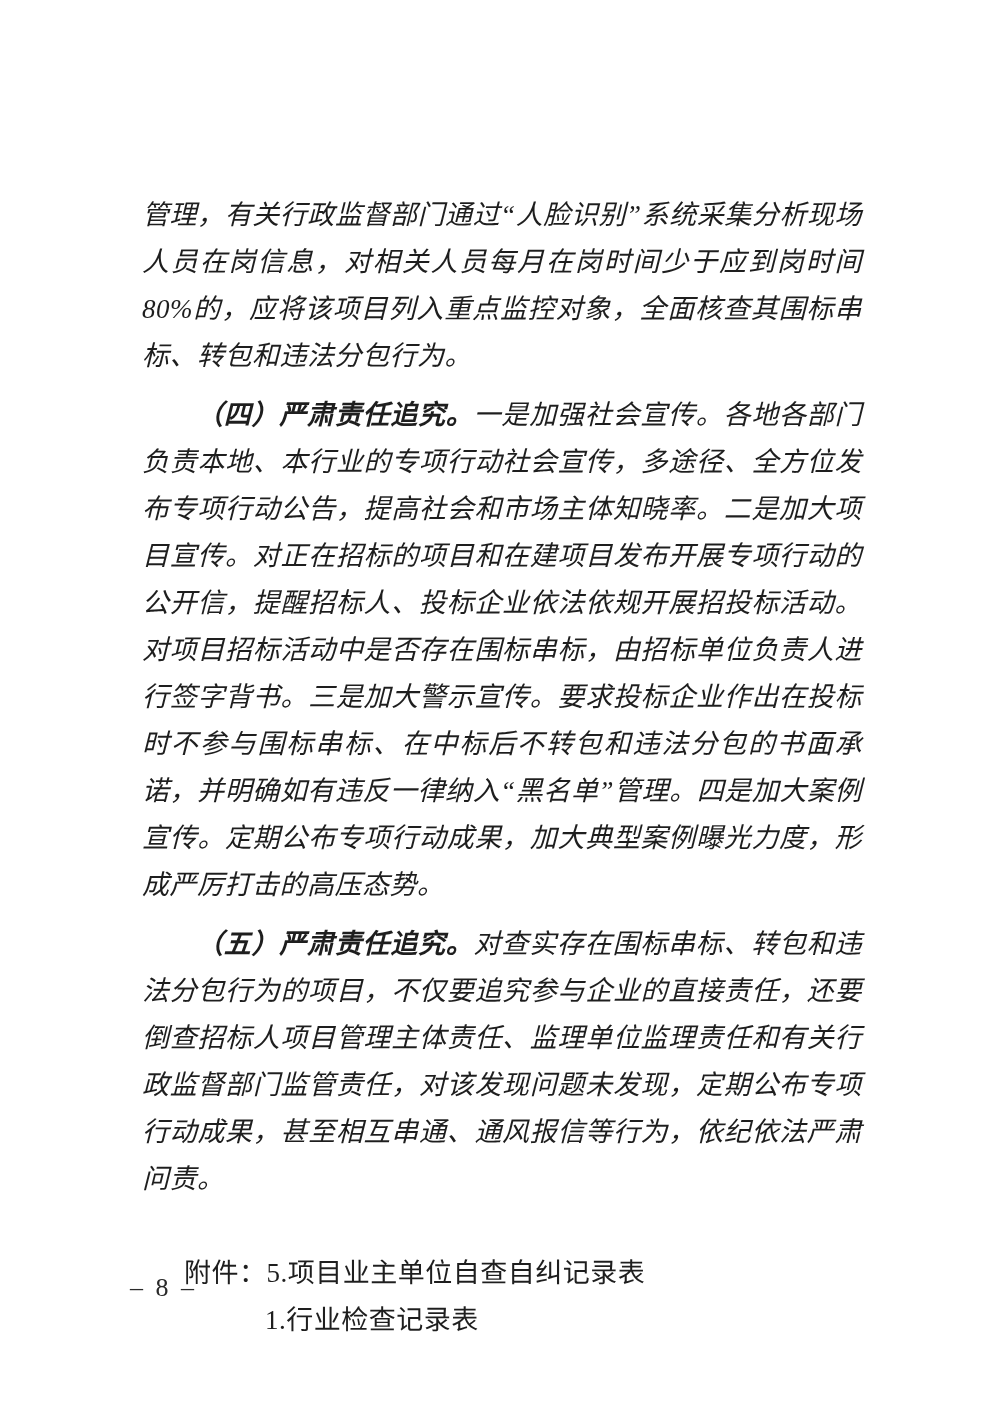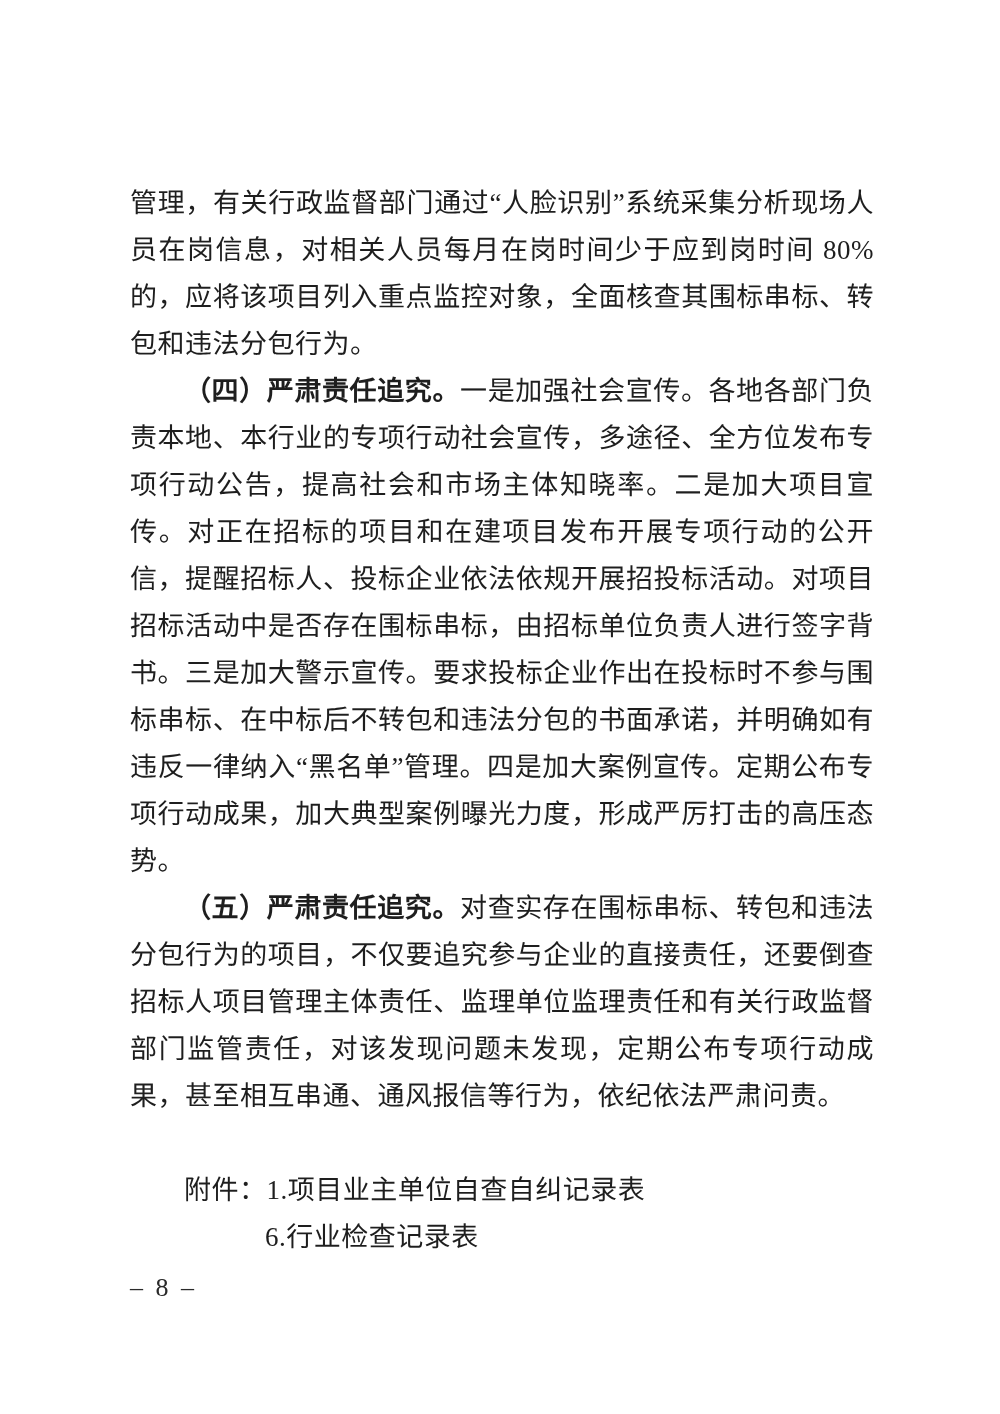--- a/index.html
+++ b/index.html
@@ -21,22 +21,23 @@
     position: absolute;
     left: 130px;
     top: 180px;
     width: 744px;
     font-size: 27px;
     line-height: 47px;
     text-align: justify;
     letter-spacing: 0.5px;
   }
   .para {
-    margin: 0;
+    margin: 12px;
     padding: 0;
+    font-style: italic;
   }
   .para.indent {
     text-indent: 2em;
   }
   .lead {
     font-weight: 700;
   }
   .attachment {
     margin-top: 47px;
   }
@@ -63,22 +64,22 @@
 
   <main class="doc-body">
 
     <p class="para"><span class="lead"></span><span>管理，有关行政监督部门通过“人脸识别”系统采集分析现场人员在岗信息，对相关人员每月在岗时间少于应到岗时间 80%的，应将该项目列入重点监控对象，全面核查其围标串标、转包和违法分包行为。</span></p>
 
     <p class="para indent"><span class="lead">（四）严肃责任追究。</span><span>一是加强社会宣传。各地各部门负责本地、本行业的专项行动社会宣传，多途径、全方位发布专项行动公告，提高社会和市场主体知晓率。二是加大项目宣传。对正在招标的项目和在建项目发布开展专项行动的公开信，提醒招标人、投标企业依法依规开展招投标活动。对项目招标活动中是否存在围标串标，由招标单位负责人进行签字背书。三是加大警示宣传。要求投标企业作出在投标时不参与围标串标、在中标后不转包和违法分包的书面承诺，并明确如有违反一律纳入“黑名单”管理。四是加大案例宣传。定期公布专项行动成果，加大典型案例曝光力度，形成严厉打击的高压态势。</span></p>
 
     <p class="para indent"><span class="lead">（五）严肃责任追究。</span><span>对查实存在围标串标、转包和违法分包行为的项目，不仅要追究参与企业的直接责任，还要倒查招标人项目管理主体责任、监理单位监理责任和有关行政监督部门监管责任，对该发现问题未发现，定期公布专项行动成果，甚至相互串通、通风报信等行为，依纪依法严肃问责。</span></p>
 
     <div class="attachment">
-      <div class="attach-line"><span class="attach-label">附件：</span><span>1.项目业主单位自查自纠记录表</span></div>
-      <div class="attach-line attach-line-2"><span>6.行业检查记录表</span></div>
+      <div class="attach-line"><span class="attach-label">附件：</span><span>5.项目业主单位自查自纠记录表</span></div>
+      <div class="attach-line attach-line-2"><span>1.行业检查记录表</span></div>
     </div>
 
   </main>
 
   <footer class="page-footer">
     <span>– 8 –</span>
   </footer>
 
 </div>
 

